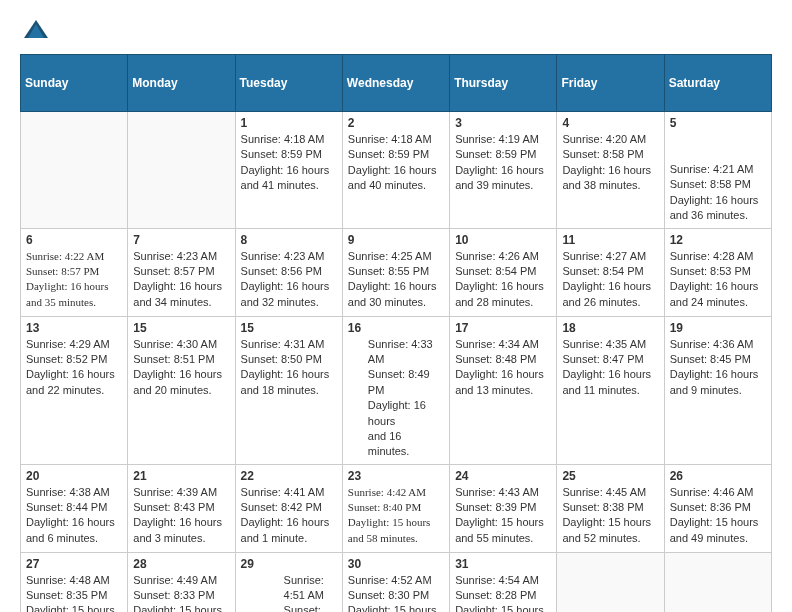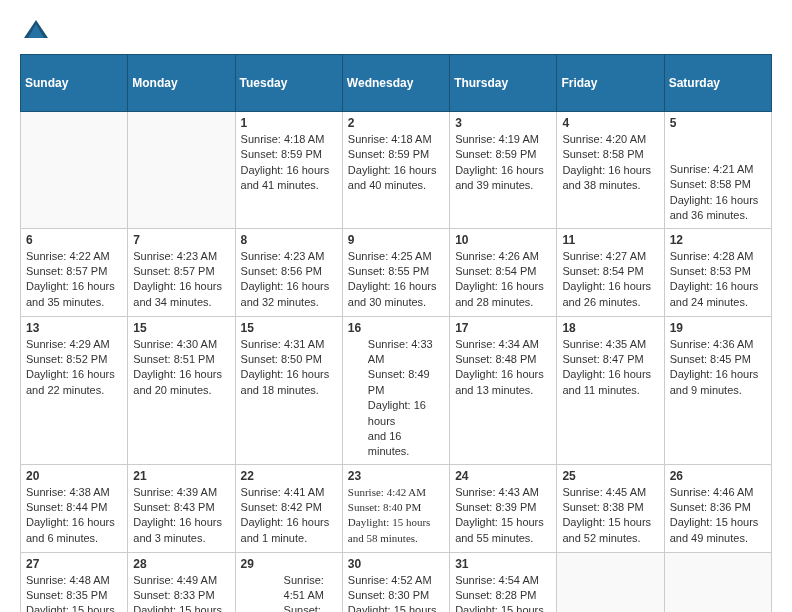--- a/index.html
+++ b/index.html
@@ -170,21 +170,21 @@
             <span class="day-num">5</span>
             <div class="day-info" style="white-space: pre-line; margin-top: 32px;">Sunrise: 4:21 AM
 Sunset: 8:58 PM
 Daylight: 16 hours
 and 36 minutes.</div>
           </td>
         </tr>
         <tr>
           <td>
             <span class="day-num">6</span>
-            <div class="day-info" style="white-space: pre-line;">Sunrise: 4:22 AM
+            <div class="day-info" style="white-space: pre-line; font-family: Liberation Serif, serif;">Sunrise: 4:22 AM
 Sunset: 8:57 PM
 Daylight: 16 hours
 and 35 minutes.</div>
           </td>
           <td>
             <span class="day-num">7</span>
             <div class="day-info" style="white-space: pre-line;">Sunrise: 4:23 AM
 Sunset: 8:57 PM
 Daylight: 16 hours
 and 34 minutes.</div>

